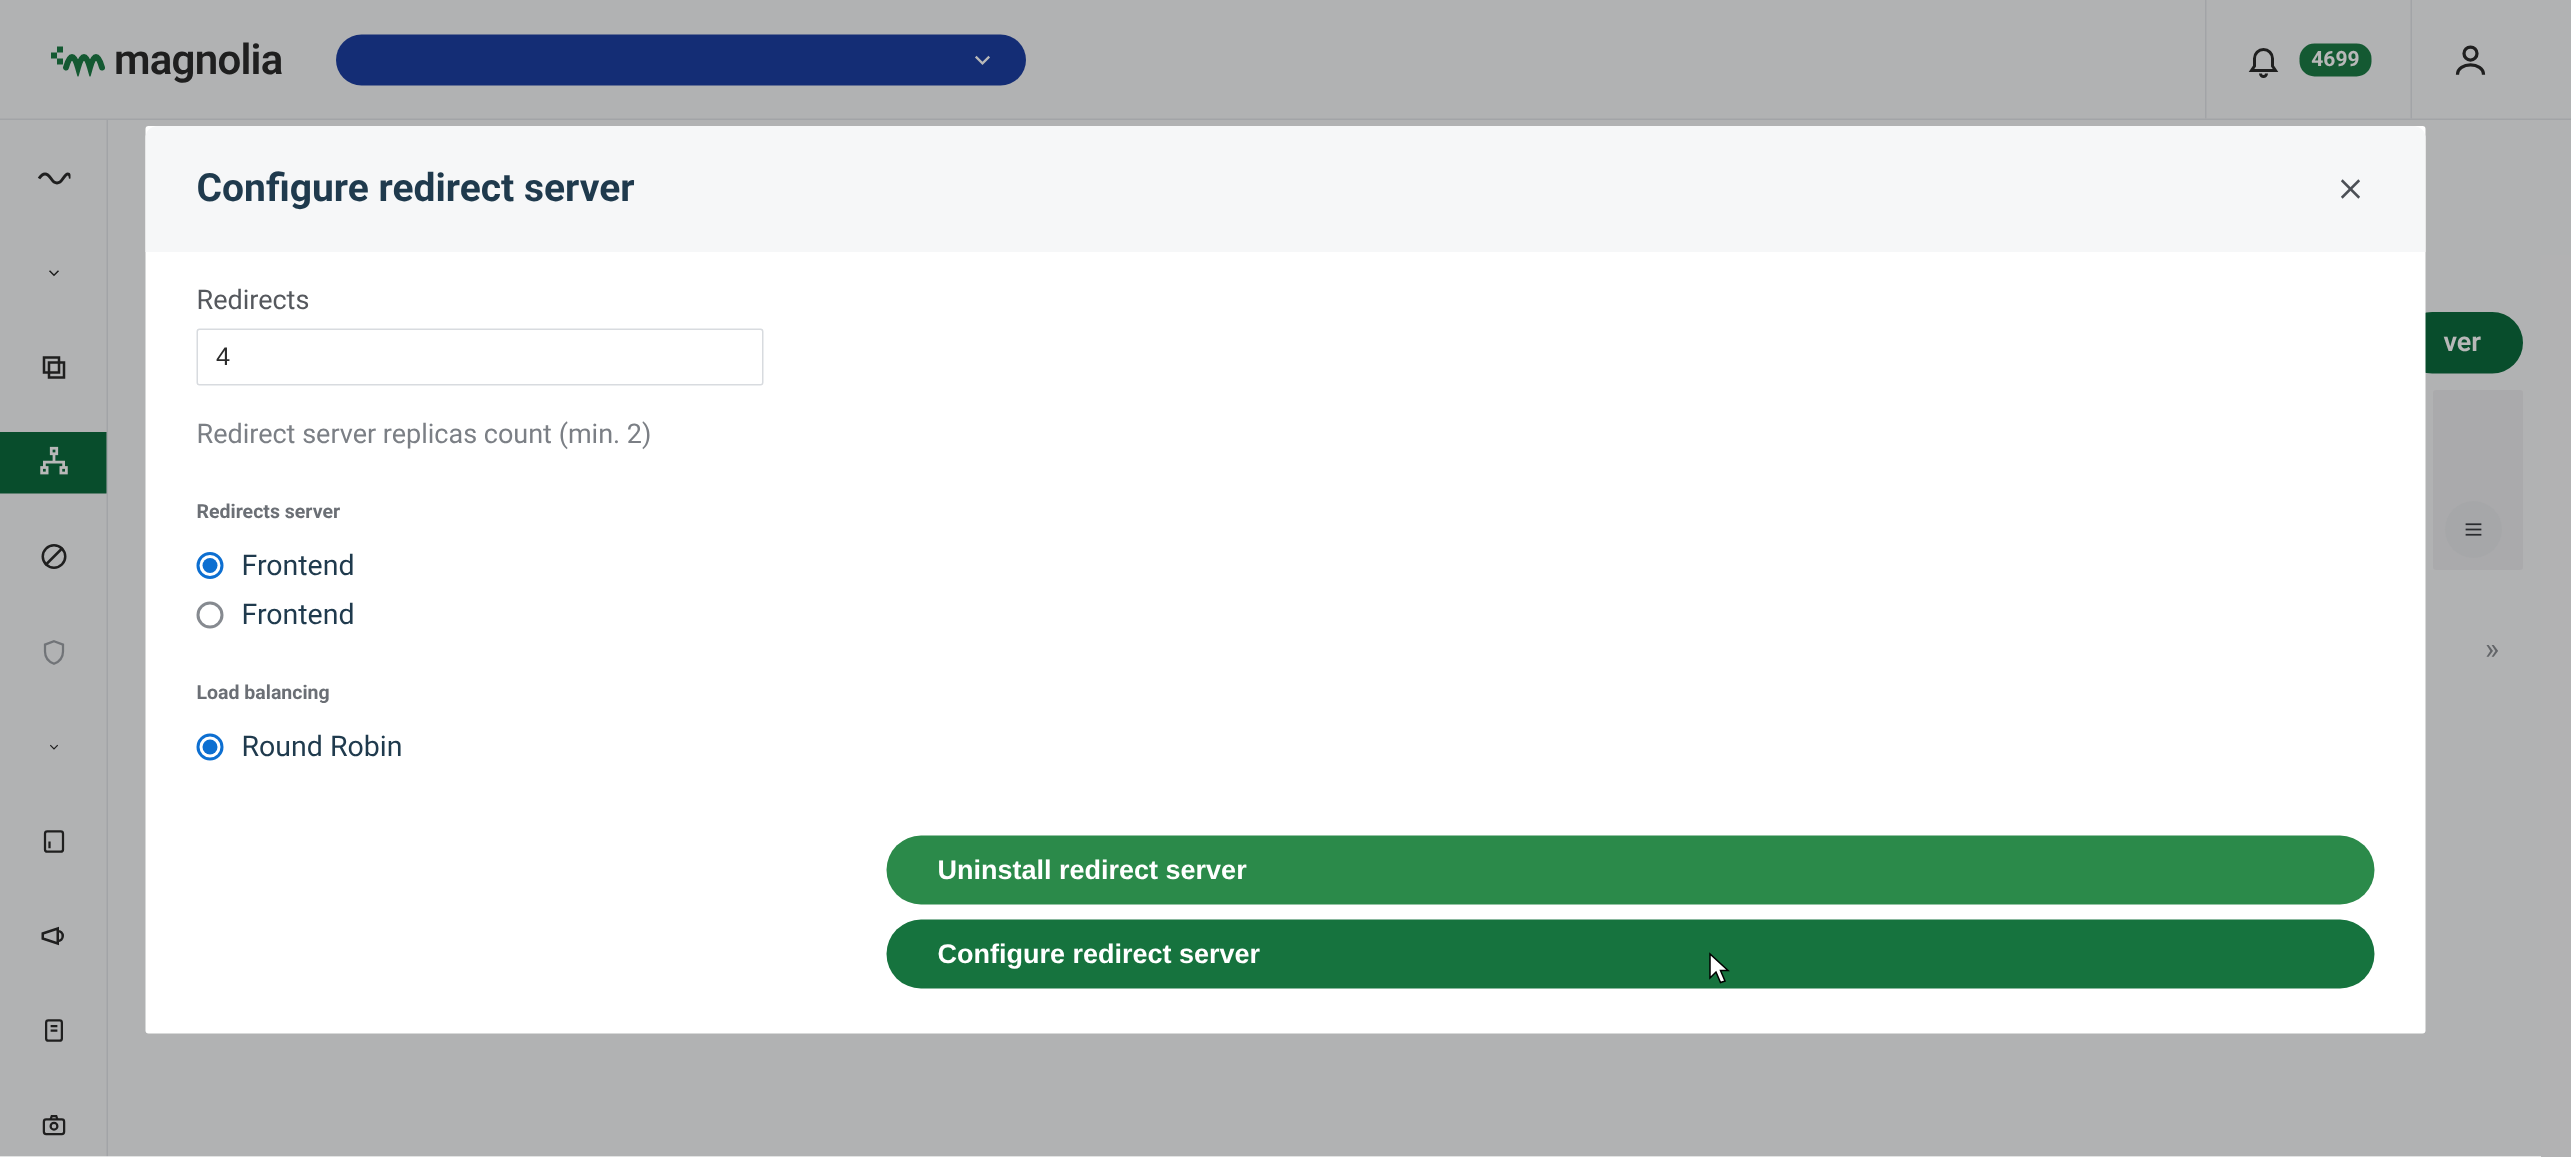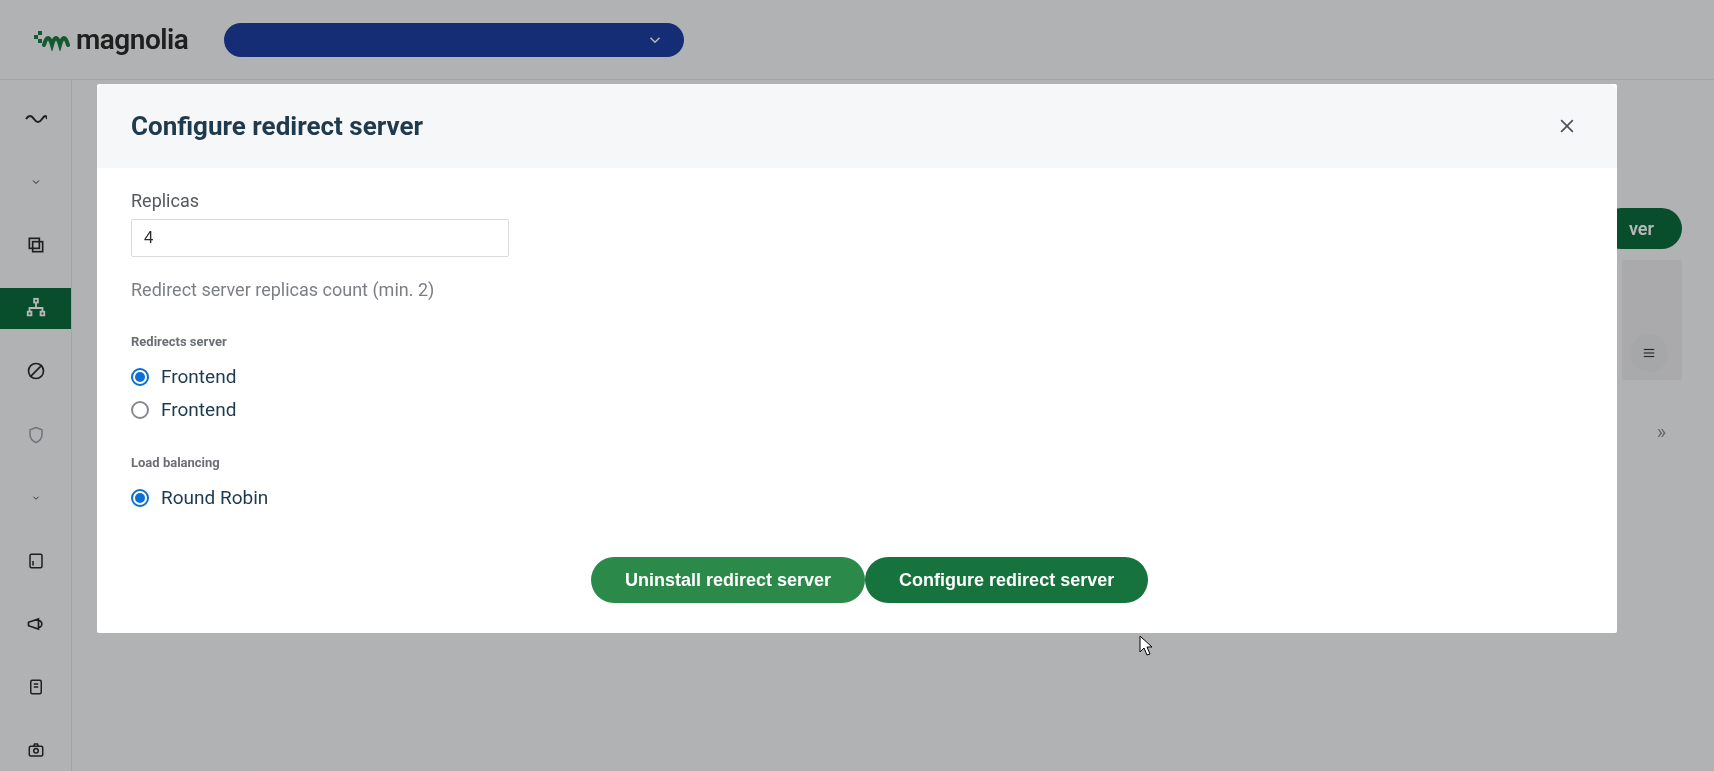--- a/index.html
+++ b/index.html
@@ -254,23 +254,24 @@
   font-size: 18px;
   color: #aeb2b8;
   background: #fafbfc;
   padding: 0 12px;
   margin-left: 8px;
 }
 .inline-input::placeholder { color: #aeb2b8; }
 
 .modal-footer {
   display: flex;
-  gap: 0;
+  gap: 10px;
   margin-top: 48px;
   margin-left: 460px;
+  flex-direction: column;
 }
 .btn {
   border: none;
   border-radius: 23px;
   height: 46px;
   padding: 0 34px;
   font-size: 18px;
   font-weight: 700;
   color: #fff;
   cursor: pointer;
@@ -302,20 +303,35 @@
           <path d="M10 16 Q14 2 18 16 Q22 2 26 16 Q30 2 34 16" stroke="#1d7c46" stroke-width="4" fill="none" stroke-linecap="round"></path>
         </svg>
       </span>
       <span class="logo-text">magnolia</span>
     </div>
     <div class="project-pill">
       <svg width="18" height="18" viewBox="0 0 24 24" fill="none" stroke="#fff" stroke-width="2">
         <polyline points="6 9 12 15 18 9"></polyline>
       </svg>
     </div>
+    <div class="header-right">
+      <div class="header-cell">
+        <svg width="24" height="24" viewBox="0 0 24 24" fill="none" stroke="#2b2b2b" stroke-width="2">
+          <path d="M18 16v-5a6 6 0 10-12 0v5l-2 3h16l-2-3z"></path>
+          <path d="M10 21a2 2 0 004 0"></path>
+        </svg>
+        <span class="badge">4699</span>
+      </div>
+      <div class="header-cell">
+        <svg width="26" height="26" viewBox="0 0 24 24" fill="none" stroke="#2b2b2b" stroke-width="2">
+          <circle cx="12" cy="8" r="4"></circle>
+          <path d="M4 21c0-4 4-6 8-6s8 2 8 6"></path>
+        </svg>
+      </div>
+    </div>
   </div>
 
   <div class="body">
     <div class="sidebar">
       <div class="sidebar-item">
         <svg width="22" height="12" viewBox="0 0 22 12">
             <path d="M1 6 Q5 0 9 6 Q13 12 17 6 Q21 0 22 6" stroke="#2b2b2b" stroke-width="2" fill="none"></path>
           </svg>
       </div>
       <div class="sidebar-item">
@@ -400,21 +416,21 @@
       <div class="close-btn">
         <svg width="20" height="20" viewBox="0 0 24 24" fill="none" stroke="currentColor" stroke-width="2">
           <line x1="5" y1="5" x2="19" y2="19"></line>
             <line x1="19" y1="5" x2="5" y2="19"></line>
         </svg>
       </div>
     </div>
 
     <div class="modal-body">
 
-      <div class="field-label">Replicas</div>
+      <div class="field-label">Redirects</div>
       <input class="input-text" value="4" style="">
       <div class="help-text">Redirect server replicas count (min. 2)</div>
 
       <div class="section-title">Redirects server</div>
 
       <div class="radio-row">
         <span class="radio checked"></span>
         <span class="radio-label">Frontend</span>
       </div>
       <div class="radio-row">

